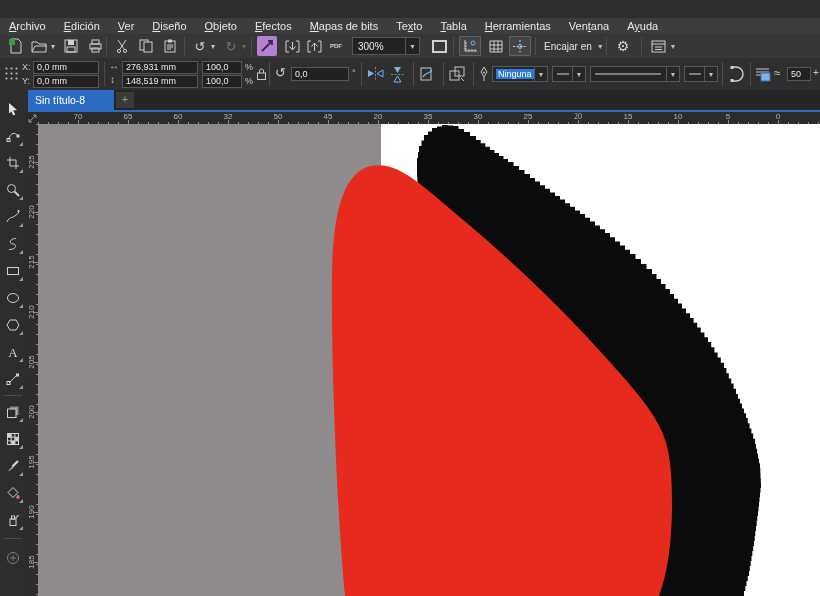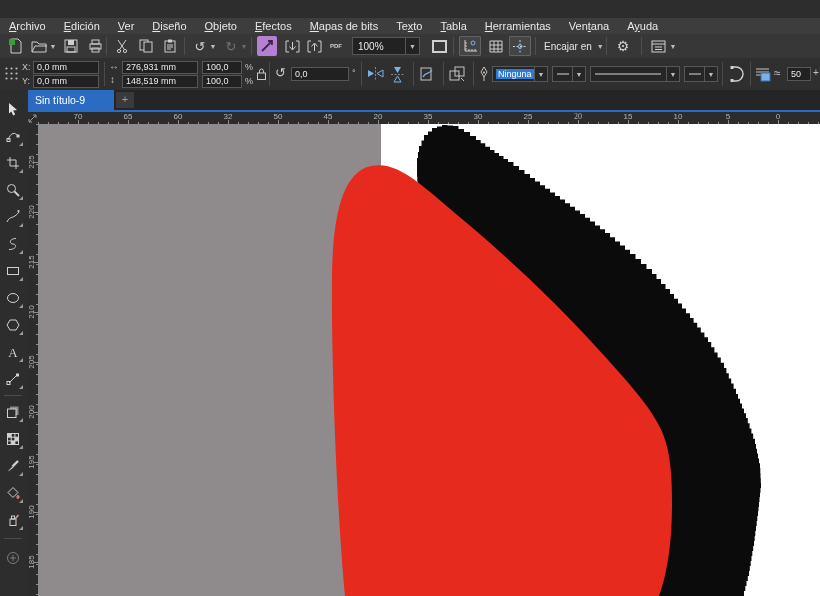--- a/index.html
+++ b/index.html
@@ -173,21 +173,21 @@
     <div class="tbtn" style="left:303px">
       <svg width="15" height="15" viewBox="0 0 15 15">
           <path d="M1,2 v11 M14,2 v11 M1,2 h3 M1,13 h3 M14,2 h-3 M14,13 h-3" stroke="#cfcfcf" fill="none"></path>
           <path d="M7.5,12 v-7 M4.5,7.5 l3,-3.5 3,3.5" stroke="#cfcfcf" fill="none"></path>
         </svg>
     </div>
     <div class="tbtn" style="left:325px">
       <span style="font-size:6px;font-weight:bold;color:#cfcfcf">PDF</span>
     </div>
     <div class="zoom-select">
-      <span class="zval">100%</span>
+      <span class="zval">300%</span>
       <span class="zarrow">▼</span>
     </div>
     <div class="tbtn" style="left:428px">
       <svg width="15" height="13" viewBox="0 0 15 13">
           <rect x="1" y="1" width="13" height="11" fill="none" stroke="#cfcfcf" stroke-width="2"></rect>
         </svg>
     </div>
     <div class="tsep" style="left:453px"></div>
     <div class="tbtn toggle-on" style="left:459px">
       <svg width="15" height="14" viewBox="0 0 15 14">
@@ -320,21 +320,21 @@
     <svg class="picon" style="left:754px;top:8px" width="17" height="16" viewBox="0 0 17 16">
         <path d="M2,3 h13 M2,6 h13 M2,9 h13" stroke="#c6c6c6"></path>
         <rect x="7" y="7" width="9" height="8" fill="#7ab1e8" stroke="#3d6ea5"></rect>
       </svg>
     <span class="picon" style="left:774px;top:8px;font-size:12px">≈</span>
     <span class="pfield" style="left:787px;top:9px;width:24px;height:14px;line-height:12px">50</span>
     <span class="picon" style="left:813px;top:9px;font-size:10px">+</span>
   </div>
 
   <div class="docbar">
-    <div class="doctab">Sin título-9</div>
+    <div class="doctab">Sin título-8</div>
     <div class="newtab">+</div>
   </div>
   <div class="blueline"></div>
 
   <div class="corner">
     <svg width="9" height="9" viewBox="0 0 9 9">
         <path d="M1,8 L8,1 M1,5 L1,8 L4,8 M8,4 L8,1 L5,1" stroke="#9a9a9a" fill="none"></path>
       </svg>
   </div>
   <div class="hruler" id="hruler">

